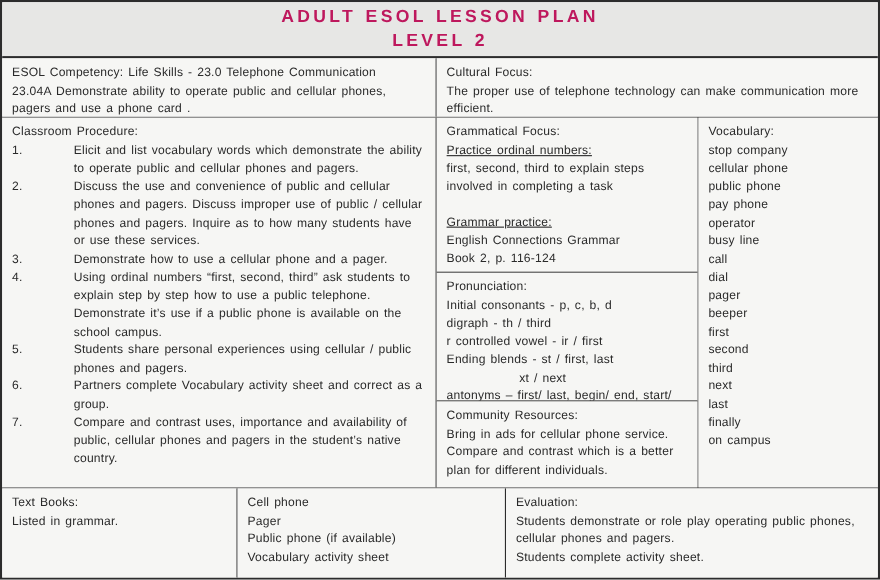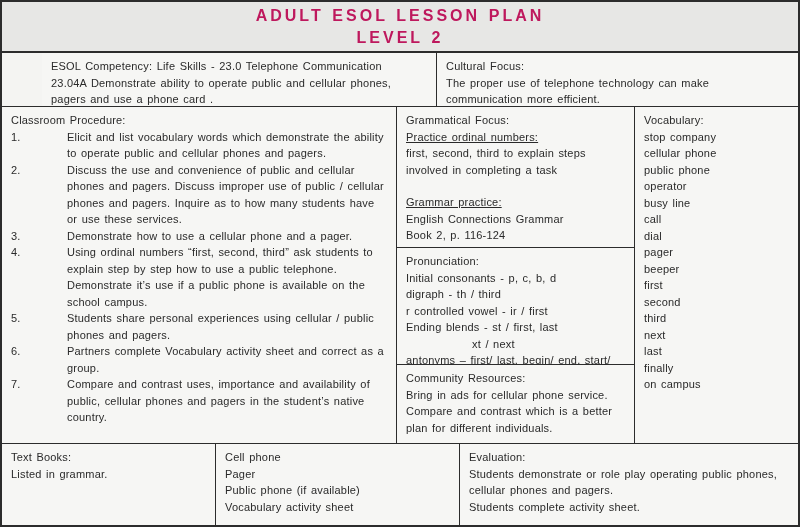--- a/index.html
+++ b/index.html
@@ -36,21 +36,21 @@
     line-height: 1.35;
     color: #be185d;
   }
   
   .cell { padding: 5px 9px; background: #f6f6f4; overflow: hidden; }
   .row { display: flex; flex-shrink: 0; }
   .b-right  { border-right: 1px solid #2c2c2c; }
   .b-bottom { border-bottom: 1px solid #2c2c2c; }
   
   .row-competency { height: 54px; border-bottom: 1px solid #2c2c2c; }
-  .cell-competency { width: 395px; margin-left: 40px; }
+  .cell-competency { width: 395px; }
   .cell-cultural { flex: 1; }
   
   .row-main { height: 337px; border-bottom: 1px solid #2c2c2c; }
   .cell-procedure { width: 395px; }
   .mid-col { width: 238px; display: flex; flex-direction: column; }
   .cell-grammar { height: 141px; flex-shrink: 0; }
   .cell-pronunciation { height: 117px; flex-shrink: 0; }
   .cell-community { flex: 1; }
   .cell-vocab { flex: 1; }
   
@@ -144,20 +144,21 @@
         <div>Community Resources:</div>
         <div>Bring in ads for cellular phone service. Compare and contrast which is a better plan for different individuals.</div>
       </div>
     </div>
 
     <div class="cell cell-vocab">
       <div>Vocabulary:</div>
       <div>stop company</div>
       <div>cellular phone</div>
       <div>public phone</div>
+      <div>pay phone</div>
       <div>operator</div>
       <div>busy line</div>
       <div>call</div>
       <div>dial</div>
       <div>pager</div>
       <div>beeper</div>
       <div>first</div>
       <div>second</div>
       <div>third</div>
       <div>next</div>

